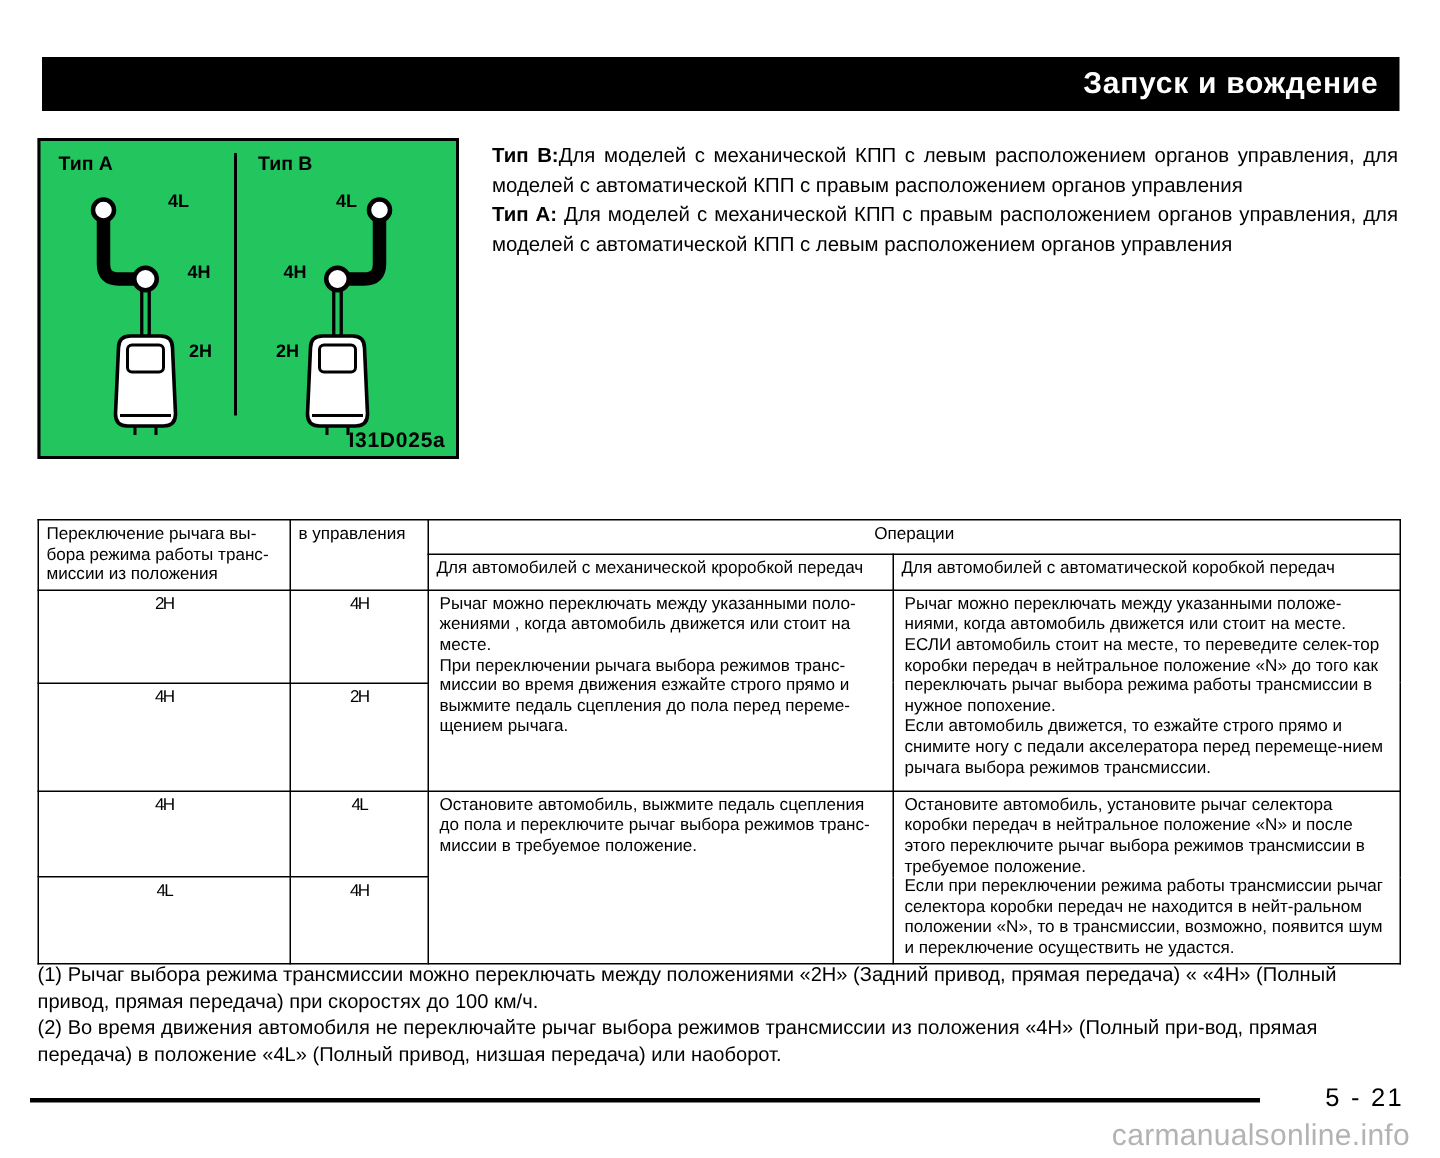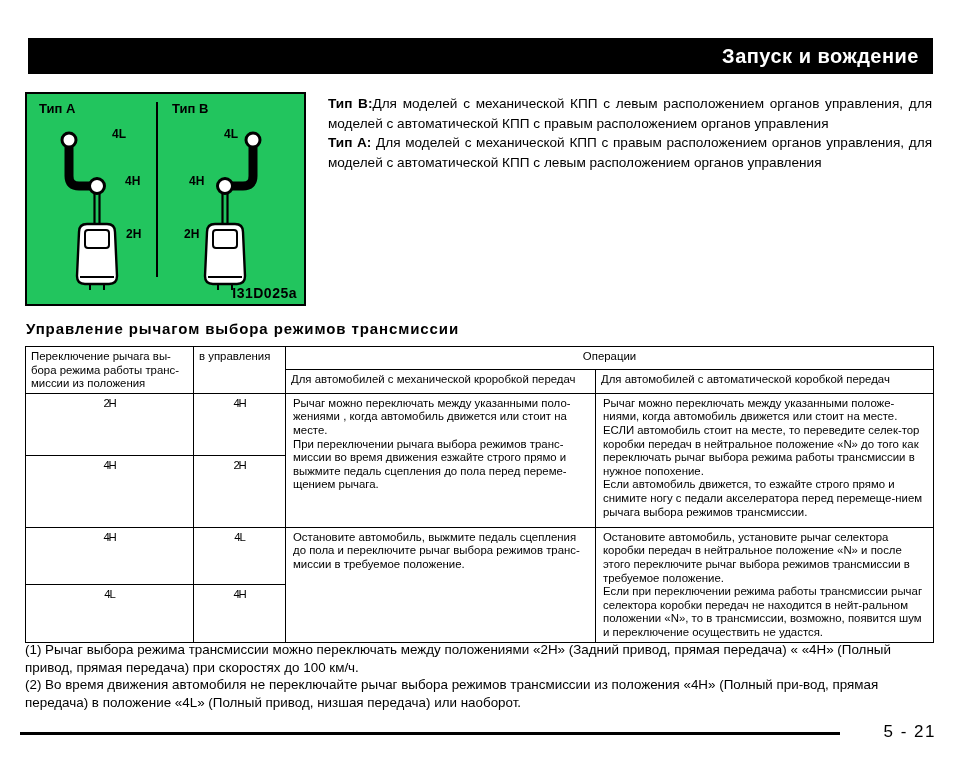--- a/index.html
+++ b/index.html
@@ -277,21 +277,20 @@
     <div class="pos-tag" style="left:157px; top:133px;">2H</div>
 
     <div class="fig-code">I31D025a</div>
   </div>
 
   <div class="intro">
     <p><b>Тип В:</b><span>Для моделей с механической КПП с левым расположением органов управления, для моделей с автоматической КПП с правым расположением органов управления</span></p>
     <p><b>Тип А:</b><span> Для моделей с механической КПП с правым расположением органов управления, для моделей с автоматической КПП с левым расположением органов управления</span></p>
   </div>
 
-  <div class="section-title">Управление рычагом выбора режимов трансмиссии</div>
 
   <div class="tbl-wrap">
     <table class="modes">
       <colgroup>
         <col class="hdr-from">
           <col class="hdr-to">
           <col class="hdr-mt">
           <col class="hdr-at">
       </colgroup>
       <tbody>
@@ -342,14 +341,15 @@
     </table>
   </div>
 
   <div class="notes">
     <p>(1) Рычаг выбора режима трансмиссии можно переключать между положениями «2H» (Задний привод, прямая передача) « «4H» (Полный привод, прямая передача) при скоростях до 100 км/ч.</p>
     <p>(2) Во время движения автомобиля не переключайте рычаг выбора режимов трансмиссии из положения «4H» (Полный при-вод, прямая передача) в положение «4L» (Полный привод, низшая передача) или наоборот.</p>
   </div>
 
   <div class="footer-rule"></div>
   <div class="page-num">5 - 21</div>
+  <div class="watermark">carmanualsonline.info</div>
 
 </div>
 
 </body></html>

